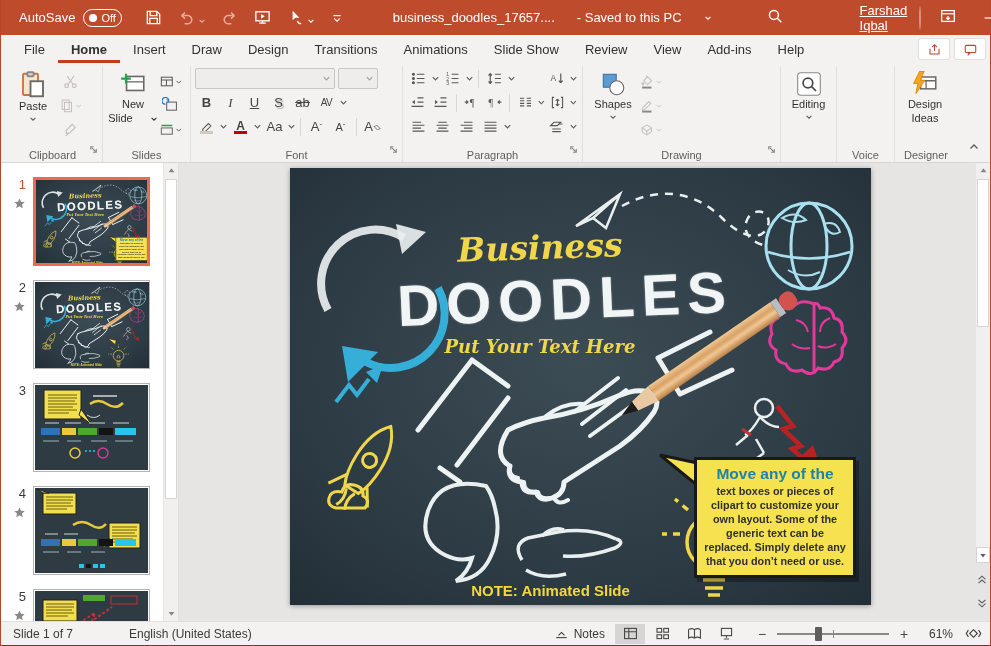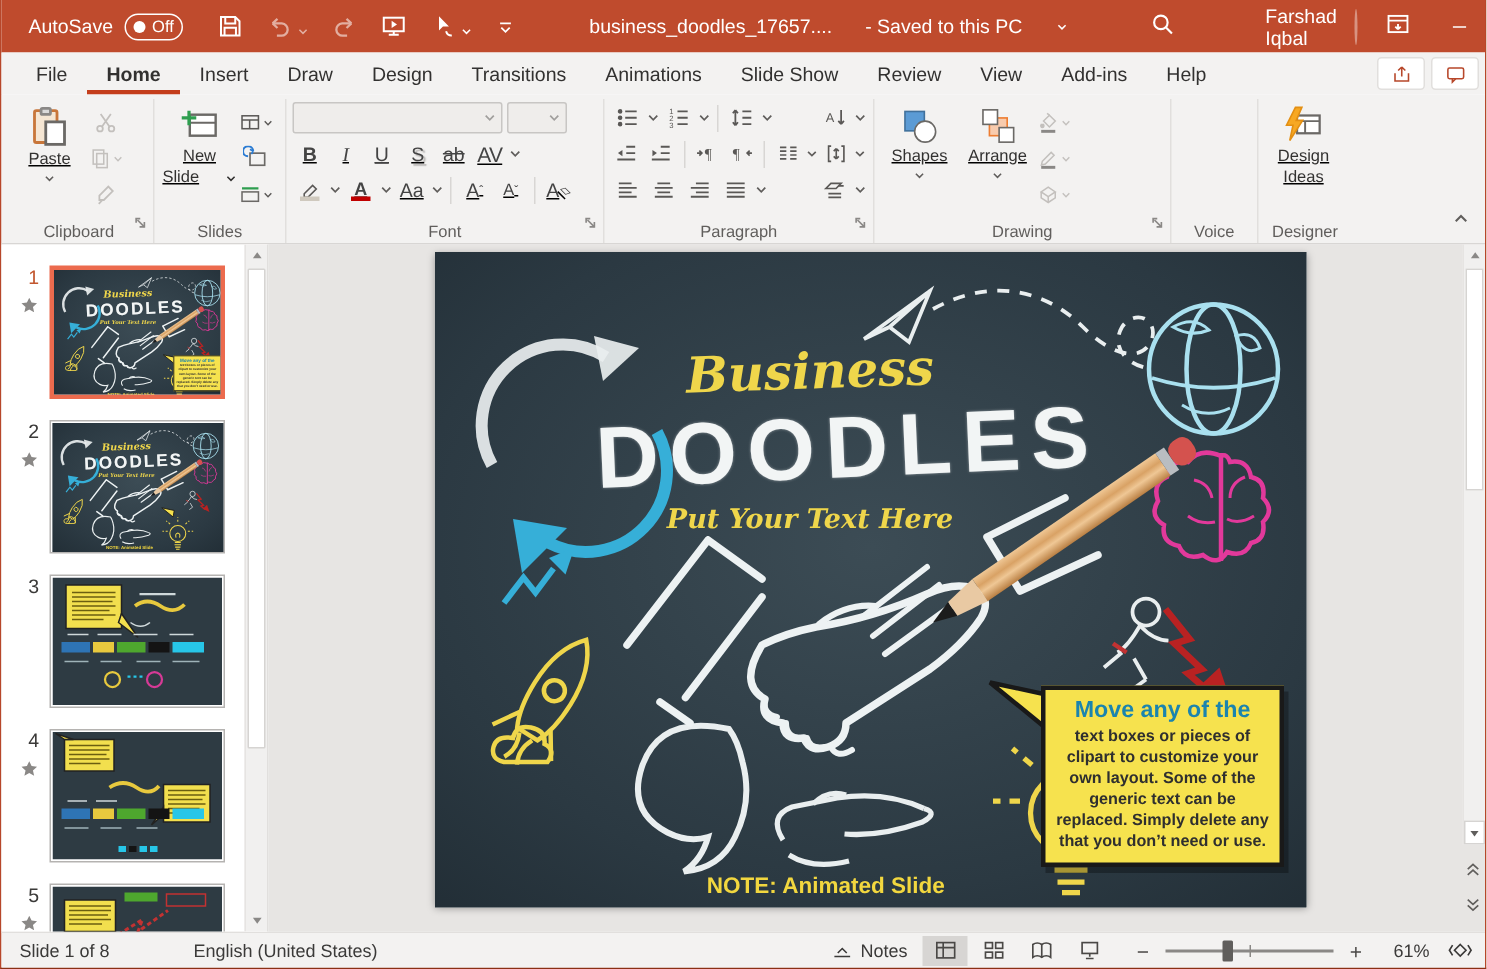--- a/index.html
+++ b/index.html
@@ -17,52 +17,52 @@
   .tb .ic { display:block; }
   .tb-autosave { margin-left:18px; }
   .pill { margin-left:8px; width:46px; height:18px; border:1.5px solid #fff; border-radius:9px; display:flex; align-items:center; padding:0 5px; gap:4px; cursor:pointer; }
   .pill .knob { width:8px; height:8px; border-radius:50%; background:#fff; }
   .pill .pilltxt { font-size:11px; }
   .qat { display:flex; align-items:center; gap:14px; margin-left:22px; }
   .qatbtn { display:flex; align-items:center; gap:2px; cursor:pointer; }
   .dim { opacity:.55; }
   .tb-title { margin-left:48px; display:flex; align-items:center; gap:22px; white-space:nowrap; }
   .tb-search { margin-left:54px; cursor:pointer; }
-  .tb-user { margin-left:60px; }
+  .tb-user { margin-left:76px;text-decoration:underline; }
   .tb-avatar { width:24px; height:24px; border-radius:50%; margin-left:12px;
     background:radial-gradient(circle at 50% 38%, #d9b08a 0 38%, #5a4632 42% 60%, #2b3040 63%); border:1px solid rgba(255,255,255,.4); cursor:pointer;}
   .tb-ribbonopts { margin-left:18px; cursor:pointer; }
   .winbtns { display:flex; margin-left:10px; height:35px; }
   .winbtn { width:44px; height:35px; display:flex; align-items:center; justify-content:center; cursor:pointer; }
 
   
   .tabsrow { height:28px; background:#F3F2F1; display:flex; align-items:stretch; padding-left:10px; flex-shrink:0; }
   .rtab { padding:0 13px; display:flex; align-items:center; font-size:13px; color:#323130; cursor:pointer; border-bottom:3px solid transparent; padding-top:3px; }
   .rtab.active { font-weight:bold; border-bottom-color:#C43E1C; }
   .tabs-spacer { flex:1; }
   .tabbtn { width:32px; height:22px; margin:3px 4px 0 0; border:1px solid #E1DFDD; background:#fff; border-radius:3px; display:flex; align-items:center; justify-content:center; color:#B7472A; cursor:pointer; }
 
   
-  .ribbon { height:100px; background:#F3F2F1; border-bottom:1px solid #D8D6D4; display:flex; padding:3px 0 0 2px; flex-shrink:0; position:relative;text-decoration:underline; }
+  .ribbon { height:100px; background:#F3F2F1; border-bottom:1px solid #D8D6D4; display:flex; padding:3px 0 0 2px; flex-shrink:0; position:relative; }
   .rgroup { position:relative; padding:1px 4px 16px 4px; border-right:1px solid #E1DFDD; display:flex; }
   .glabel { position:absolute; bottom:1px; left:0; right:0; text-align:center; font-size:11px; color:#605E5C; }
   .dlg { position:absolute; bottom:3px; right:3px; color:#8a8886; cursor:pointer; }
   .bigbtn { width:52px; display:flex; flex-direction:column; align-items:center; padding-top:3px; font-size:11px; color:#323130; cursor:pointer; line-height:1.25; text-align:center; }
   .bigbtn .chev { margin-top:1px; }
   .bigbtn.disabled { color:#B8B4B0; }
   .minicol { display:flex; flex-direction:column; justify-content:flex-start; gap:3px; padding-top:4px; }
   .sb { width:23px; height:21px; display:flex; align-items:center; justify-content:center; color:#5a5856; cursor:pointer; border-radius:2px; }
   .sb.disabled { color:#C3C0BD; }
   .chev { color:#605E5C; }
   .rrow { display:flex; align-items:center; height:23px; gap:1px; }
   .rows { display:flex; flex-direction:column; gap:1px; }
   .vsep { width:1px; height:18px; background:#D8D6D4; margin:0 3px; }
   .combo { height:21px; background:#EFEDEB; border:1px solid #C8C6C4; display:flex; align-items:center; justify-content:flex-end; padding-right:3px; color:#A19F9D; border-radius:2px; }
   .ftxt { font-size:13px; color:#444; }
-  .spacing-btn { font-size:14px; letter-spacing:-.5px; }
+  .spacing-btn { font-size:10px; letter-spacing:-.5px; }
   .redbar { display:block; width:13px; height:3px; background:#C00000; margin-top:-1px; }
   .greybar { display:block; width:13px; height:3px; background:#CFC9BE; margin-top:-1px; }
   .stack { display:flex; flex-direction:column; align-items:center; line-height:1; }
   .ribbon-collapse { position:absolute; right:10px; bottom:5px; color:#605E5C; cursor:pointer; }
 
   
   .main { flex:1; display:flex; background:#E7E5E3; min-height:0; position:relative; }
 
   
   .panel { width:178px; background:#fff; border-right:1px solid #E1DFDD; position:relative; overflow:hidden; flex-shrink:0; }
@@ -991,29 +991,20 @@
     <div class="rgroup" style="width:198px">
       <div class="bigbtn">
         <svg width="28" height="28">
             <use href="#i-shapes"></use>
           </svg>
         <span>Shapes</span>
         <svg class="chev" width="10" height="8">
             <use href="#i-chev"></use>
           </svg>
       </div>
-      <div class="bigbtn">
-        <svg width="28" height="28">
-            <use href="#i-arrange"></use>
-          </svg>
-        <span>Arrange</span>
-        <svg class="chev" width="10" height="8">
-            <use href="#i-chev"></use>
-          </svg>
-      </div>
       <div class="minicol">
         <span class="sb disabled">
             <svg width="17" height="17">
               <use href="#i-fill"></use>
             </svg>
             <svg width="8" height="8">
               <use href="#i-chev"></use>
             </svg>
           </span>
         <span class="sb disabled">
@@ -1032,20 +1023,31 @@
               <use href="#i-chev"></use>
             </svg>
           </span>
       </div>
       <span class="glabel">Drawing</span>
       <span class="dlg"><svg width="11" height="11">
             <use href="#i-dlg"></use>
           </svg></span>
     </div>
 
+    <div class="rgroup" style="width:56px">
+      <div class="bigbtn">
+        <svg width="28" height="28">
+            <use href="#i-find"></use>
+          </svg>
+        <span>Editing</span>
+        <svg class="chev" width="10" height="8">
+            <use href="#i-chev"></use>
+          </svg>
+      </div>
+    </div>
 
     <div class="rgroup" style="width:58px">
       <span class="glabel">Voice</span>
     </div>
 
     <div class="rgroup" style="width:62px;border-right:none">
       <div class="bigbtn">
         <svg width="28" height="28">
             <use href="#i-designideas"></use>
           </svg>
@@ -1201,21 +1203,21 @@
         <span class="sb">
             <svg width="14" height="14">
               <use href="#i-dbldown"></use>
             </svg>
           </span>
       </div>
     </div>
   </div>
 
   <div class="sbar">
-    <span class="sb-counter">Slide 1 of 8</span>
+    <span class="sb-counter">Slide 1 of 7</span>
     <span class="sb-lang">English (United States)</span>
     <span class="sb-right">
       <span class="sb-notes">
         <svg width="15" height="15">
             <use href="#i-notes"></use>
           </svg>
         <span>Notes</span>
       </span>
       <span class="viewbtn active">
           <svg width="17" height="17">

